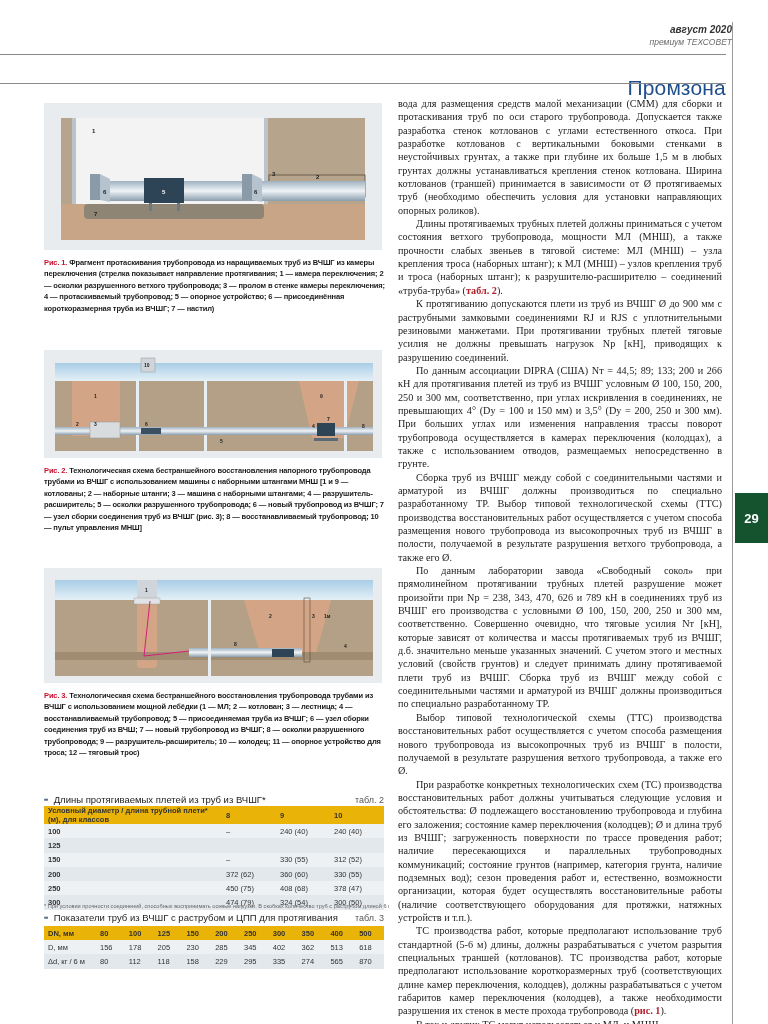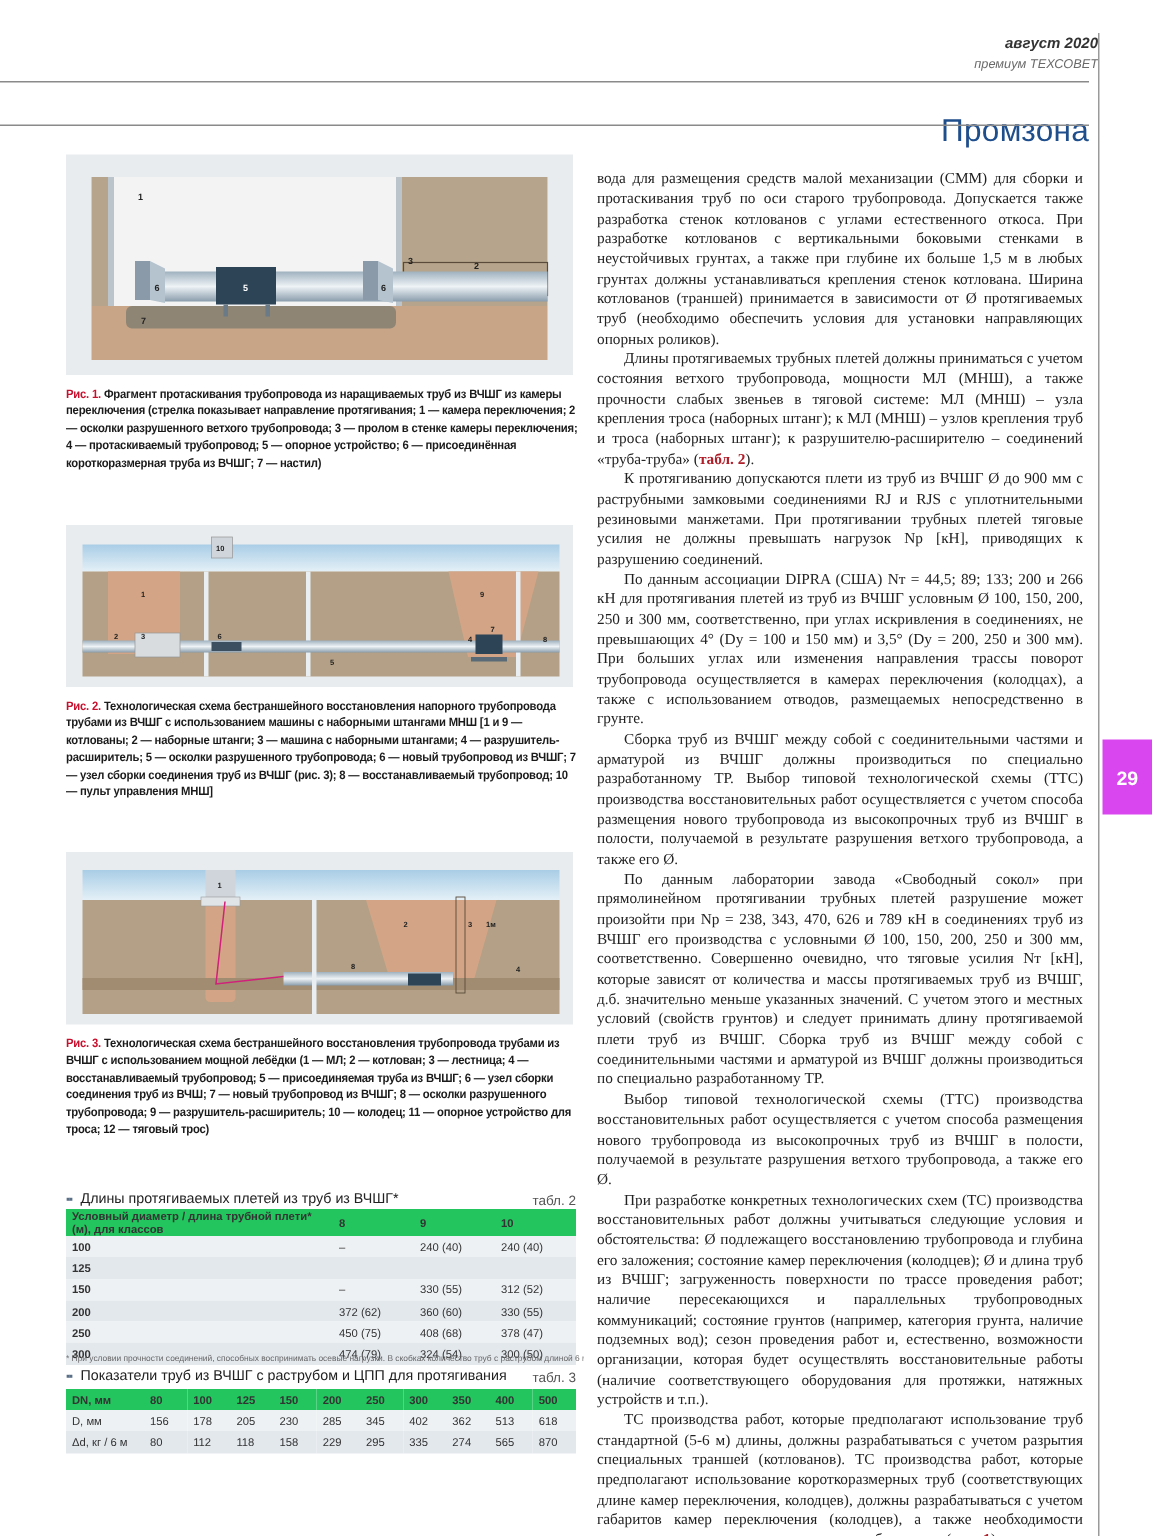--- a/index.html
+++ b/index.html
@@ -9,45 +9,45 @@
   
   .hdr-meta { position: absolute; right: 36px; top: 24px; text-align: right; line-height: 12px; font-style: italic; }
   .hdr-date { font-size: 10px; font-weight: bold; color: #333; }
   .hdr-mag { font-size: 8.5px; color: #6a6a6a; text-align: center; }
   .hdr-vline { position: absolute; left: 732px; top: 22px; width: 1px; height: 1002px; background: #9a9a9a; }
   .hdr-line1 { position: absolute; left: 0; top: 54px; width: 726px; height: 1px; background: #8a8a8a; }
   .hdr-section { position: absolute; right: 42px; top: 58px; font-size: 21px; color: #1f4e8c; letter-spacing: 0.2px; margin-top: 18px; }
   .hdr-line2 { position: absolute; left: 0; top: 83px; width: 726px; height: 1px; background: #8a8a8a; }
 
   
-  .page-tab { position: absolute; left: 735px; top: 493px; width: 33px; height: 50px; background: #d946ef; color: #fff; font-weight: bold; font-size: 13px; display: flex; align-items: center; justify-content: center; }
+  .page-tab { position: absolute; left: 735px; top: 493px; width: 33px; height: 50px; background: #14532d; color: #fff; font-weight: bold; font-size: 13px; display: flex; align-items: center; justify-content: center; }
 
   
   .fig { position: absolute; left: 44px; width: 338px; background: #e8ecef; }
   .fig svg { display: block; }
   .caption { position: absolute; left: 44px; width: 340px; font-family: "Liberation Sans", sans-serif; font-size: 8.1px; font-weight: bold; line-height: 11.4px; color: #1b1b1b; letter-spacing: -0.15px; transform: scaleX(0.93); transform-origin: left top; width: 368px; }
   .caption .ref { color: #c8102e; }
 
   
   .tbl-title { position: absolute; left: 44px; width: 340px; font-size: 9.5px; color: #222; display: flex; justify-content: space-between; align-items: center; }
   .tbl-title .ttl { display: flex; align-items: center; gap: 6px; }
   .tbl-title .grip { font-size: 8px; color: #5a6e86; letter-spacing: -1px; }
   .tbl-title .num { color: #555; font-size: 9px; }
   table.data { position: absolute; left: 44px; width: 340px; border-collapse: collapse; font-size: 7.5px; color: #333; }
-  table.data th { background: #22c55e; text-align: left; font-weight: bold; padding: 0 4px; height: 14px; }
+  table.data th { background: #eab308; text-align: left; font-weight: bold; padding: 0 4px; height: 14px; }
   table.data td { padding: 0 4px; height: 14.3px; }
   table.data tr:nth-child(odd) td { background: #eef1f4; }
   table.data tr:nth-child(even) td { background: #e3e8ed; }
   table.data td.b { font-weight: bold; }
   .footnote { position: absolute; left: 44px; width: 345px; font-size: 5.6px; color: #666; white-space: nowrap; overflow: hidden; }
 
   
   .body-text { position: absolute; left: 398px; top: 97px; width: 324px; font-family: "Liberation Serif", serif; font-size: 10.2px; line-height: 13.35px; color: #222; text-align: justify; hyphens: manual; }
   .body-text p { text-indent: 18px; }
-  .body-text p.cont { text-indent: 0; margin-top: 16px; }
+  .body-text p.cont { text-indent: 0; }
   .body-text .ref { color: #b01e2a; font-weight: bold; }
 </style>
 </head>
 <body>
 
 <div class="hdr-meta">
   <div class="hdr-date">август 2020</div>
   <div class="hdr-mag">премиум ТЕХСОВЕТ</div>
 </div>
 <div class="hdr-vline"></div>

